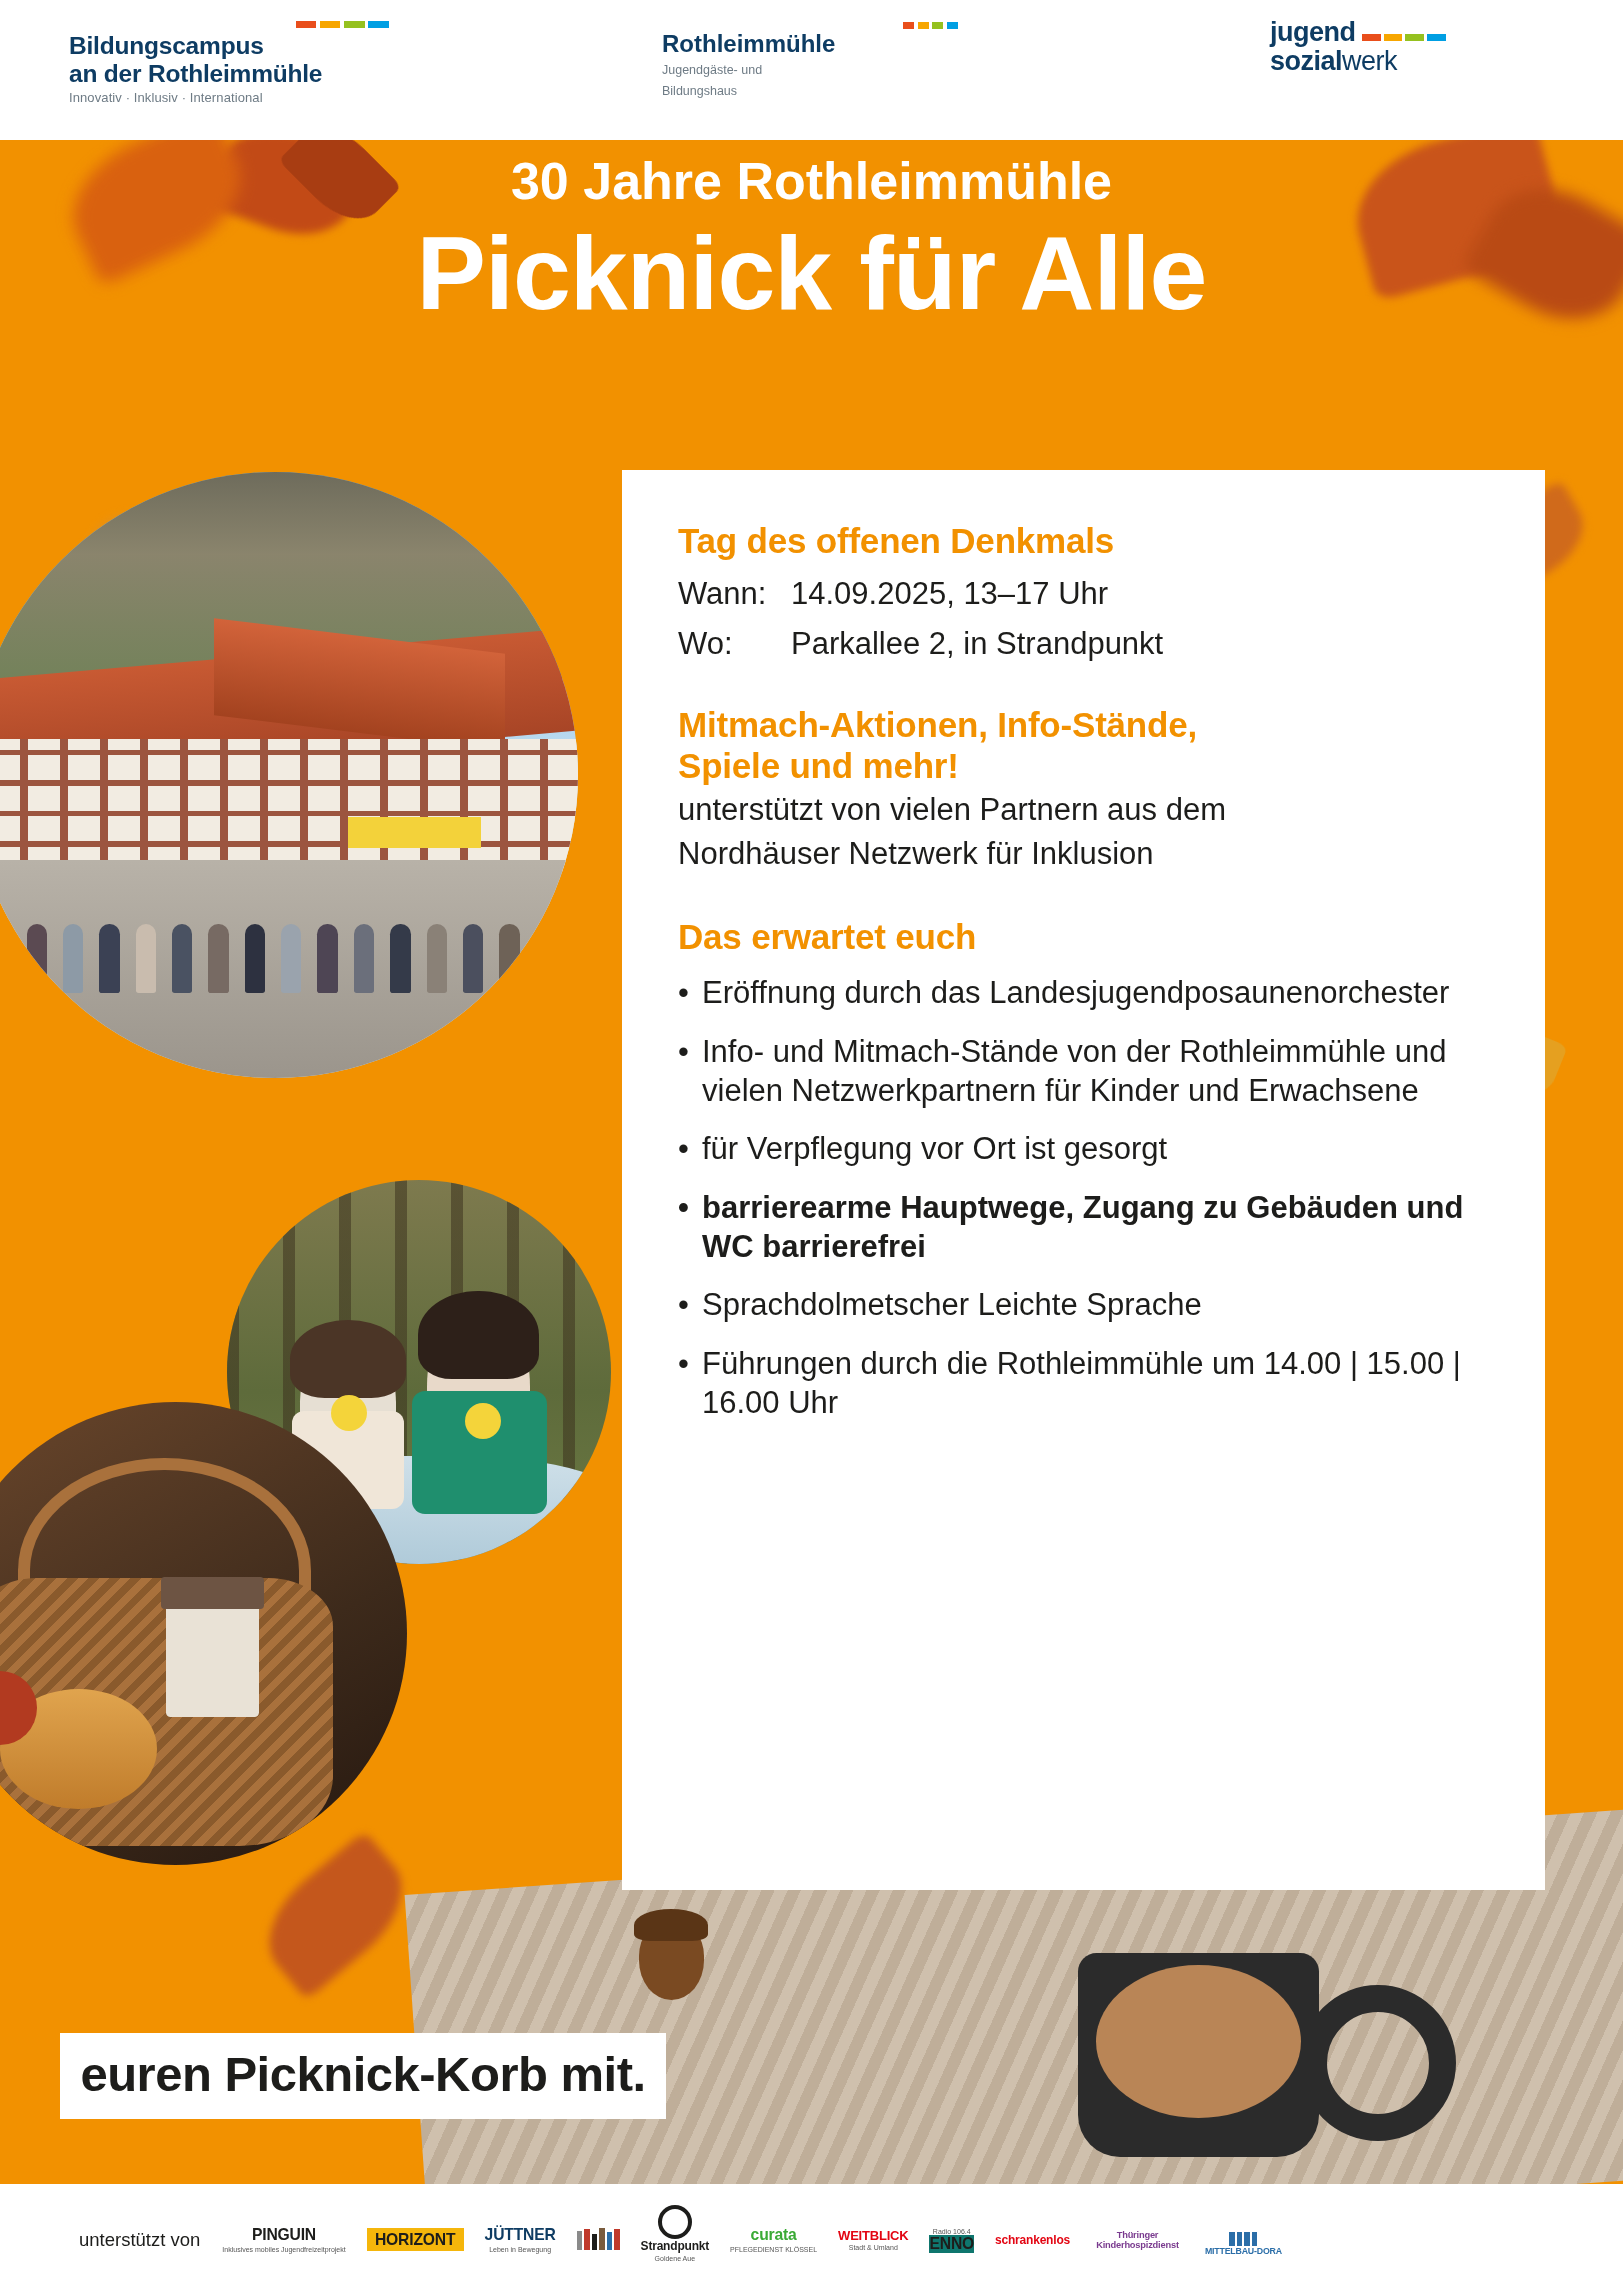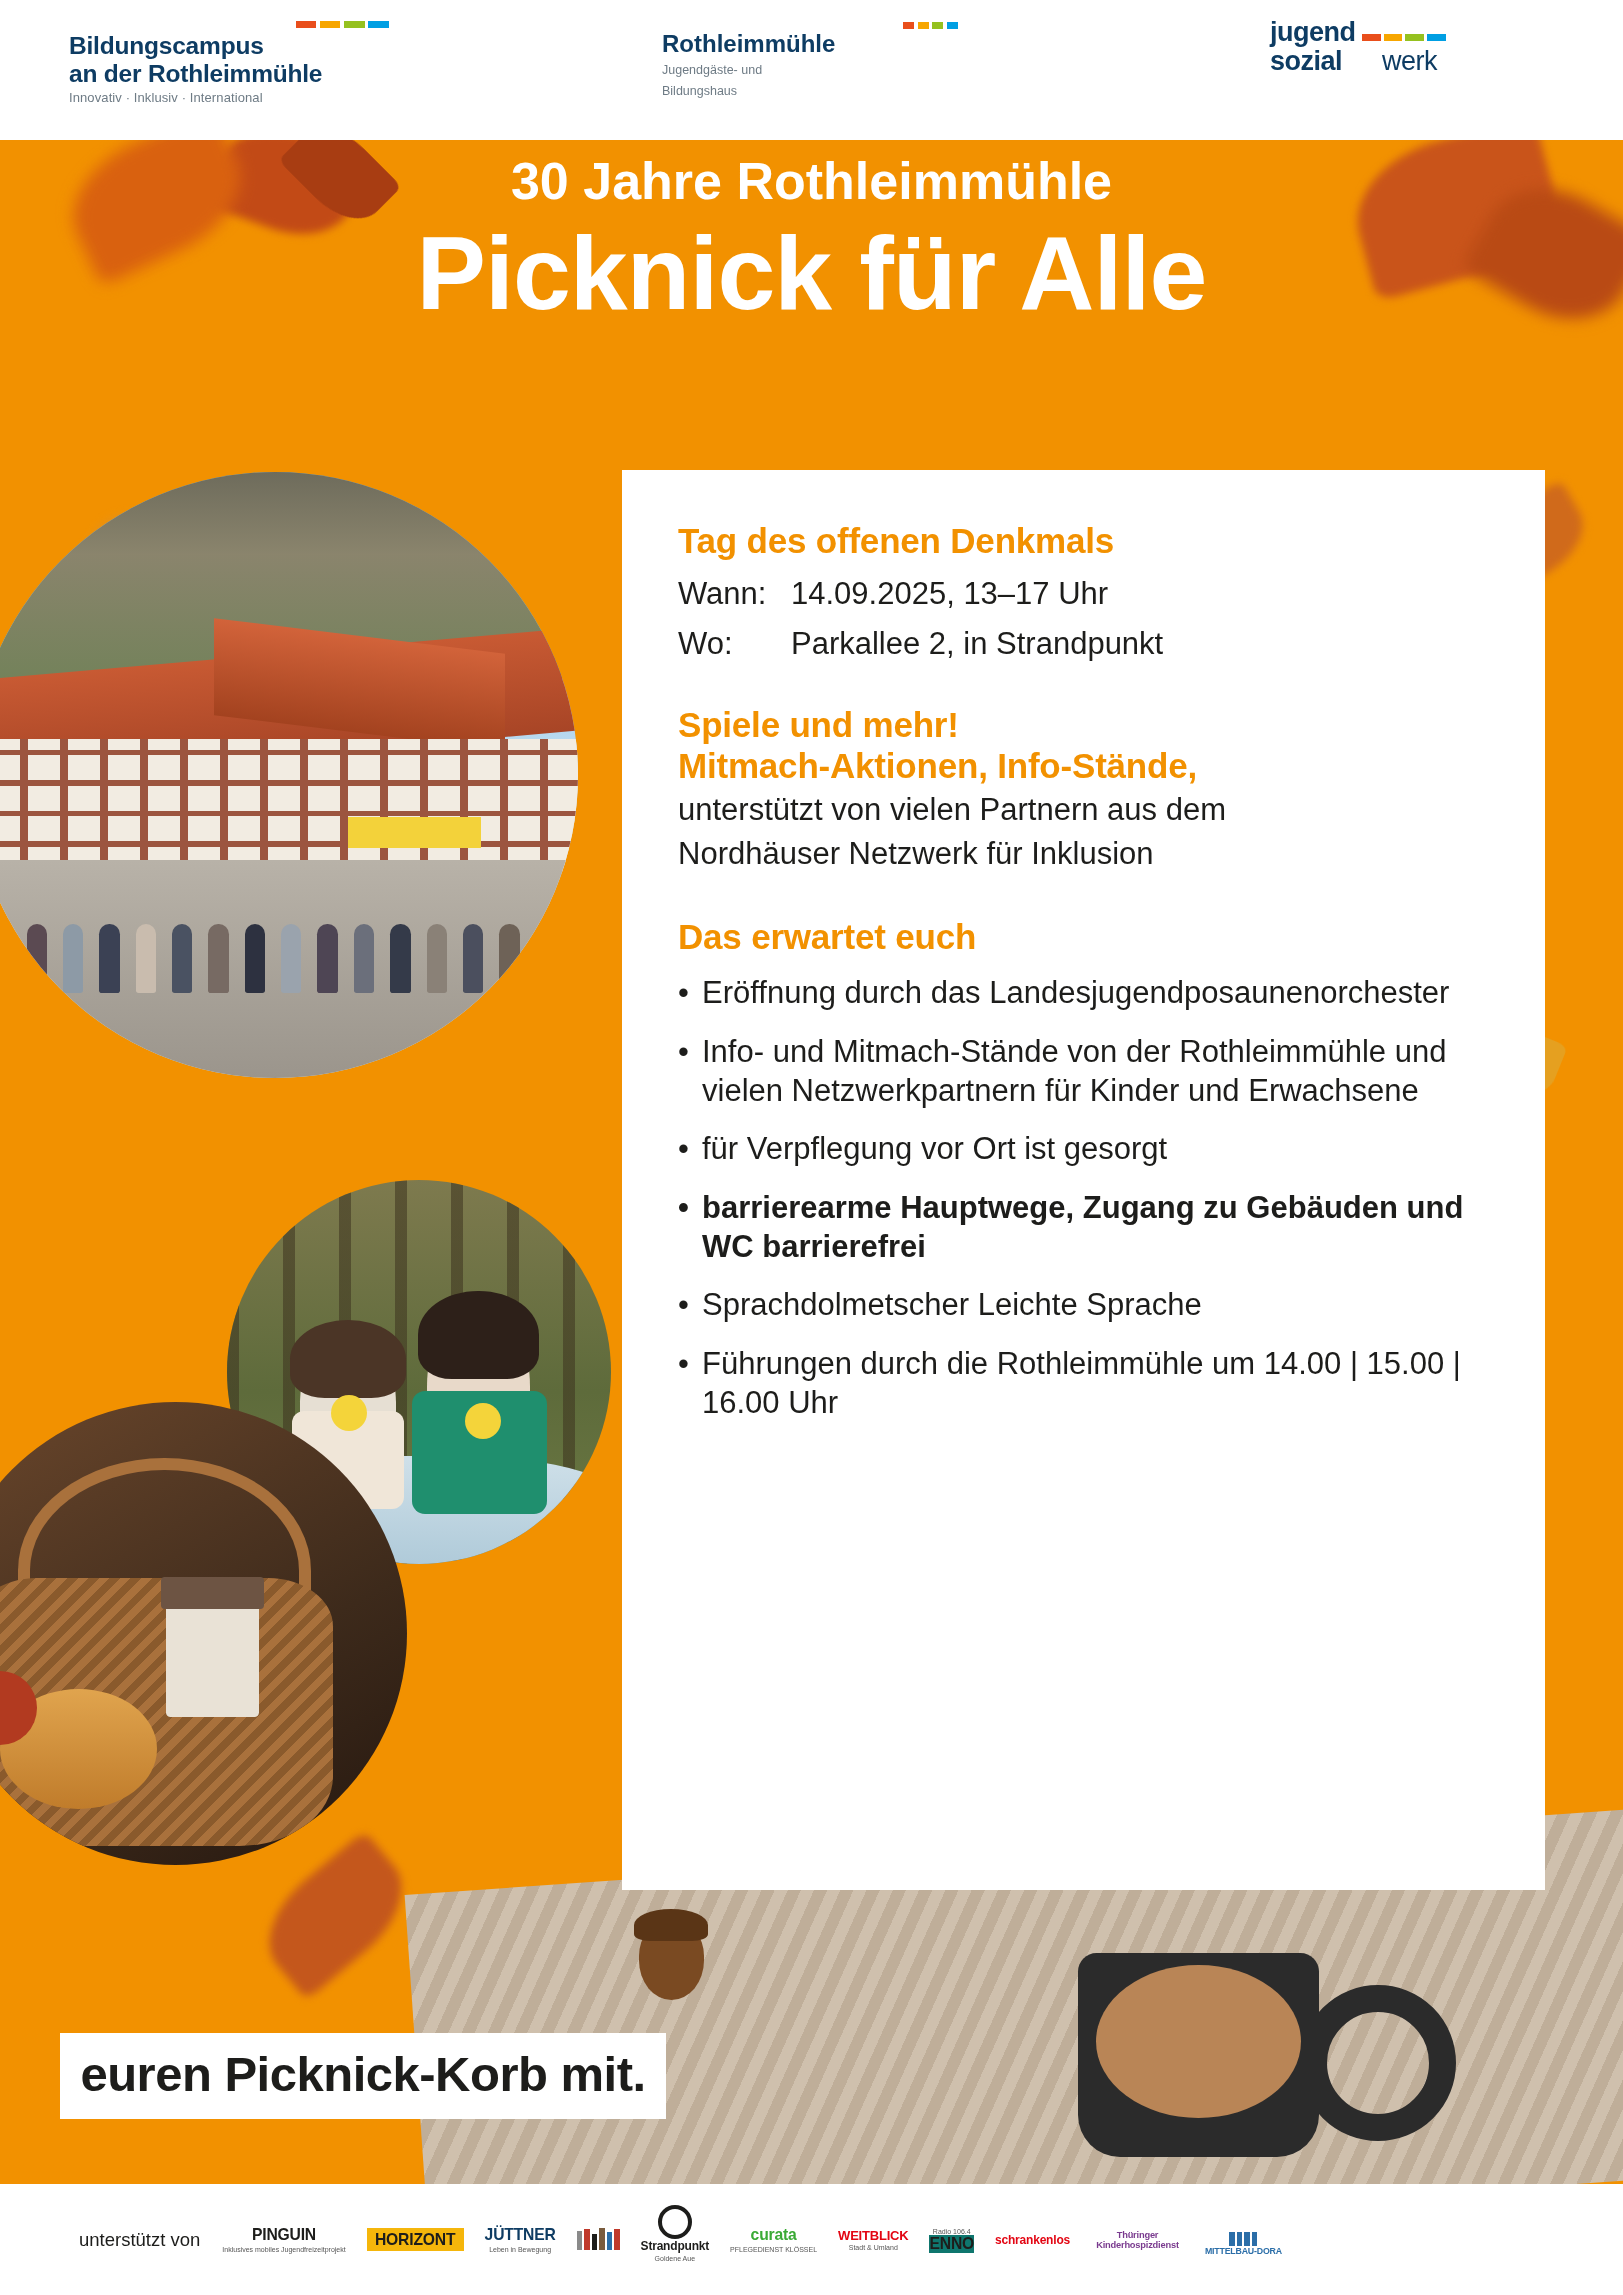--- a/index.html
+++ b/index.html
@@ -118,21 +118,21 @@
   .logo-jsw .l2 { background: #F7A600; }
   .logo-jsw .l3 { background: #95C11F; }
   .logo-jsw .l4 { background: #009FE3; }
   .logo-jsw .row2 {
     font-size: 27px;
     line-height: 1.08;
     letter-spacing: -0.5px;
     margin-top: 0.9px;
   }
   .logo-jsw .row2 b { font-weight: bold; color: #0E3C63; }
-  .logo-jsw .row2 span { font-weight: normal; color: #0E3C63; padding-left: 40px; }
+  .logo-jsw .row2 span { font-weight: normal; color: #0E3C63; }
 
   
   .leaf {
     position: absolute;
     border-radius: 50% 10% 50% 10%;
     filter: blur(0.2px);
     z-index: 5;
   }
   .leaf.blur { filter: blur(4.2px); }
   .leaf.blur2 { filter: blur(7.4px); }
@@ -546,22 +546,22 @@
     <div class="kv">
       <div class="k">Wann:</div>
       <div class="v">14.09.2025, 13–17 Uhr</div>
     </div>
     <div class="kv">
       <div class="k">Wo:</div>
       <div class="v">Parkallee 2, in Strandpunkt</div>
     </div>
 
     <div class="blk">
+      <h2>Mitmach-Aktionen, Info-Stände,</h2>
       <h2>Spiele und mehr!</h2>
-      <h2>Mitmach-Aktionen, Info-Stände,</h2>
       <div class="body-line">unterstützt von vielen Partnern aus dem</div>
       <div class="body-line">Nordhäuser Netzwerk für Inklusion</div>
     </div>
 
     <div class="blk">
       <h2>Das erwartet euch</h2>
 
       <div class="list">
         <div class="li">
           <div class="dot">•</div>

